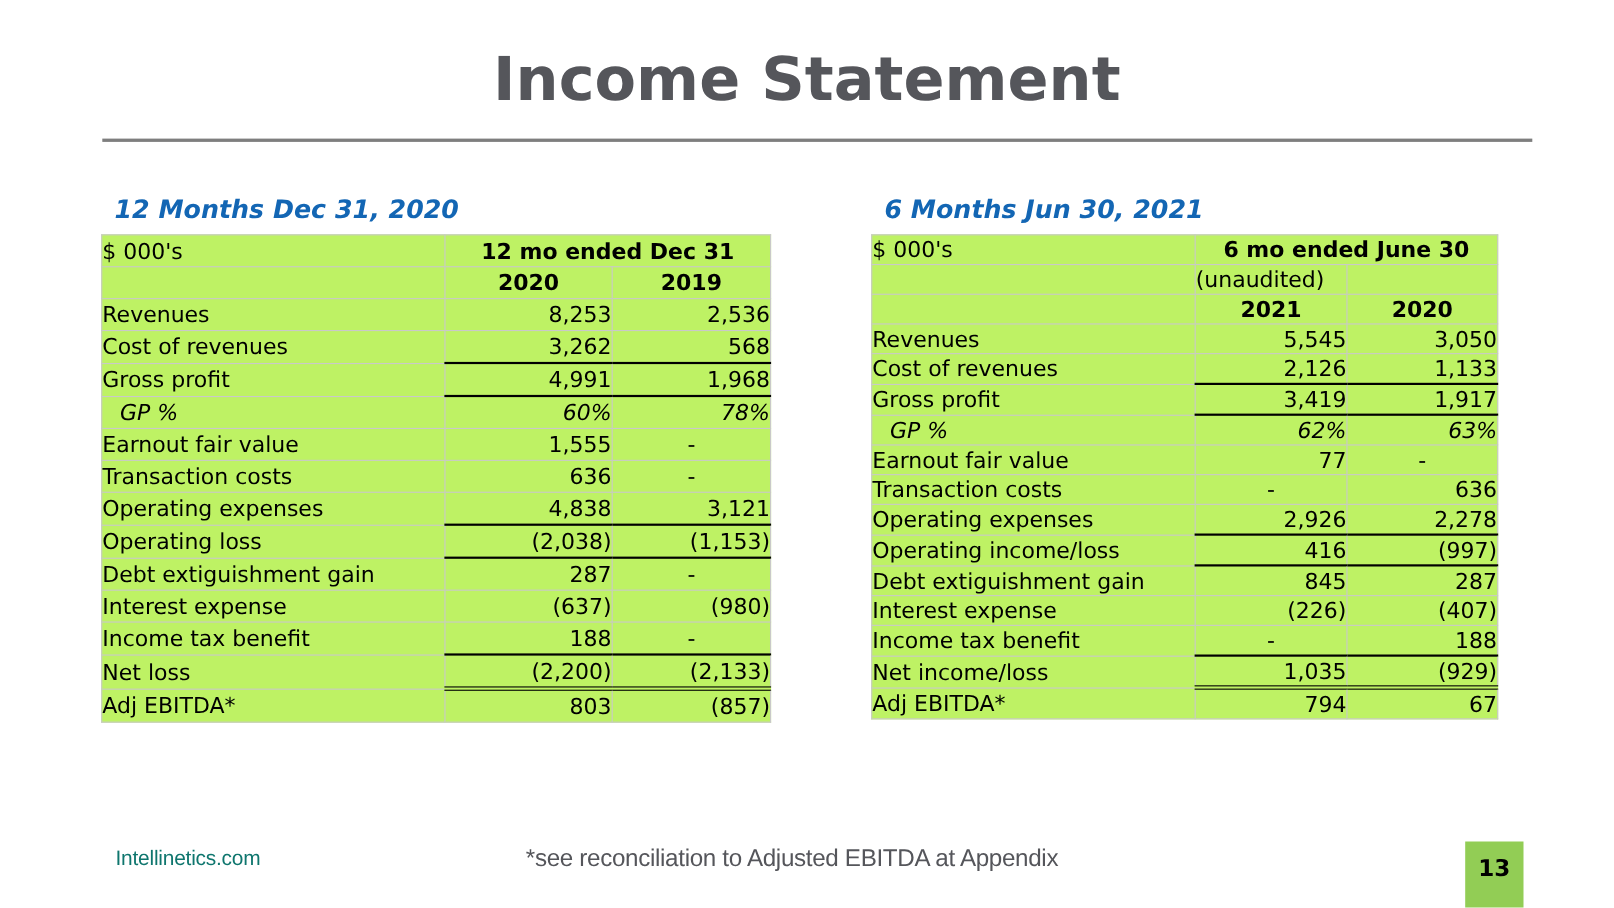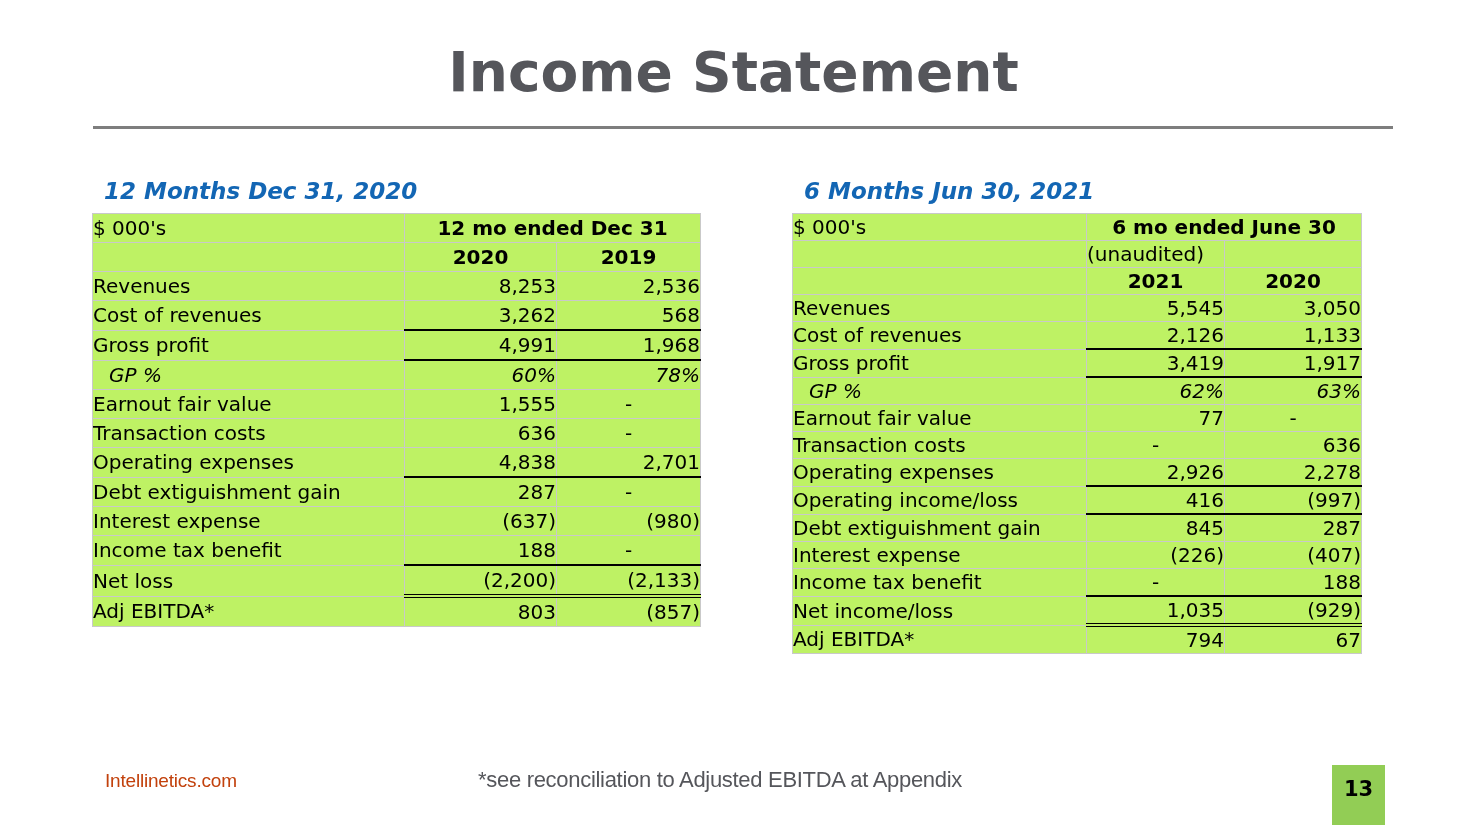--- a/index.html
+++ b/index.html
@@ -47,21 +47,21 @@
   td.yr{font-weight:700;text-align:center;font-size:21px;border-bottom:3px solid #000;}
   td.subnote{text-align:left;padding-left:4px;font-size:19px;}
 
   tr.sum td.val{border-bottom:2px solid #000;}
   tr.total td.val{border-bottom:4px double #000;}
   tr.italic td{font-style:italic;}
   tr.italic td.lbl{padding-left:16px;}
 
   
   .footer-site{
-    position:absolute;left:105px;top:770px;font-size:19px;color:#c2410c;
+    position:absolute;left:105px;top:770px;font-size:19px;color:#0f766e;
     font-family:"Liberation Sans", sans-serif;letter-spacing:-0.2px;
   }
   .footer-note{
     position:absolute;left:478px;top:767px;font-size:22px;color:#55565b;
     font-family:"Liberation Sans", sans-serif;letter-spacing:-0.3px;
   }
   .page-badge{
     position:absolute;left:1332px;top:765px;width:53px;height:60px;
     background:#92cd55;color:#000000;font-size:21px;font-weight:700;
     text-align:center;line-height:48px;
@@ -119,21 +119,26 @@
           <td class="val dash">-</td>
         </tr>
         <tr>
           <td class="lbl">Transaction costs</td>
           <td class="val">636</td>
           <td class="val dash">-</td>
         </tr>
         <tr class="sum">
           <td class="lbl">Operating expenses</td>
           <td class="val">4,838</td>
-          <td class="val">2,701</td>
+          <td class="val">3,121</td>
+        </tr>
+        <tr class="sum">
+          <td class="lbl">Operating loss</td>
+          <td class="val">(2,038)</td>
+          <td class="val">(1,153)</td>
         </tr>
         <tr>
           <td class="lbl">Debt extiguishment gain</td>
           <td class="val">287</td>
           <td class="val dash">-</td>
         </tr>
         <tr>
           <td class="lbl">Interest expense</td>
           <td class="val">(637)</td>
           <td class="val">(980)</td>

